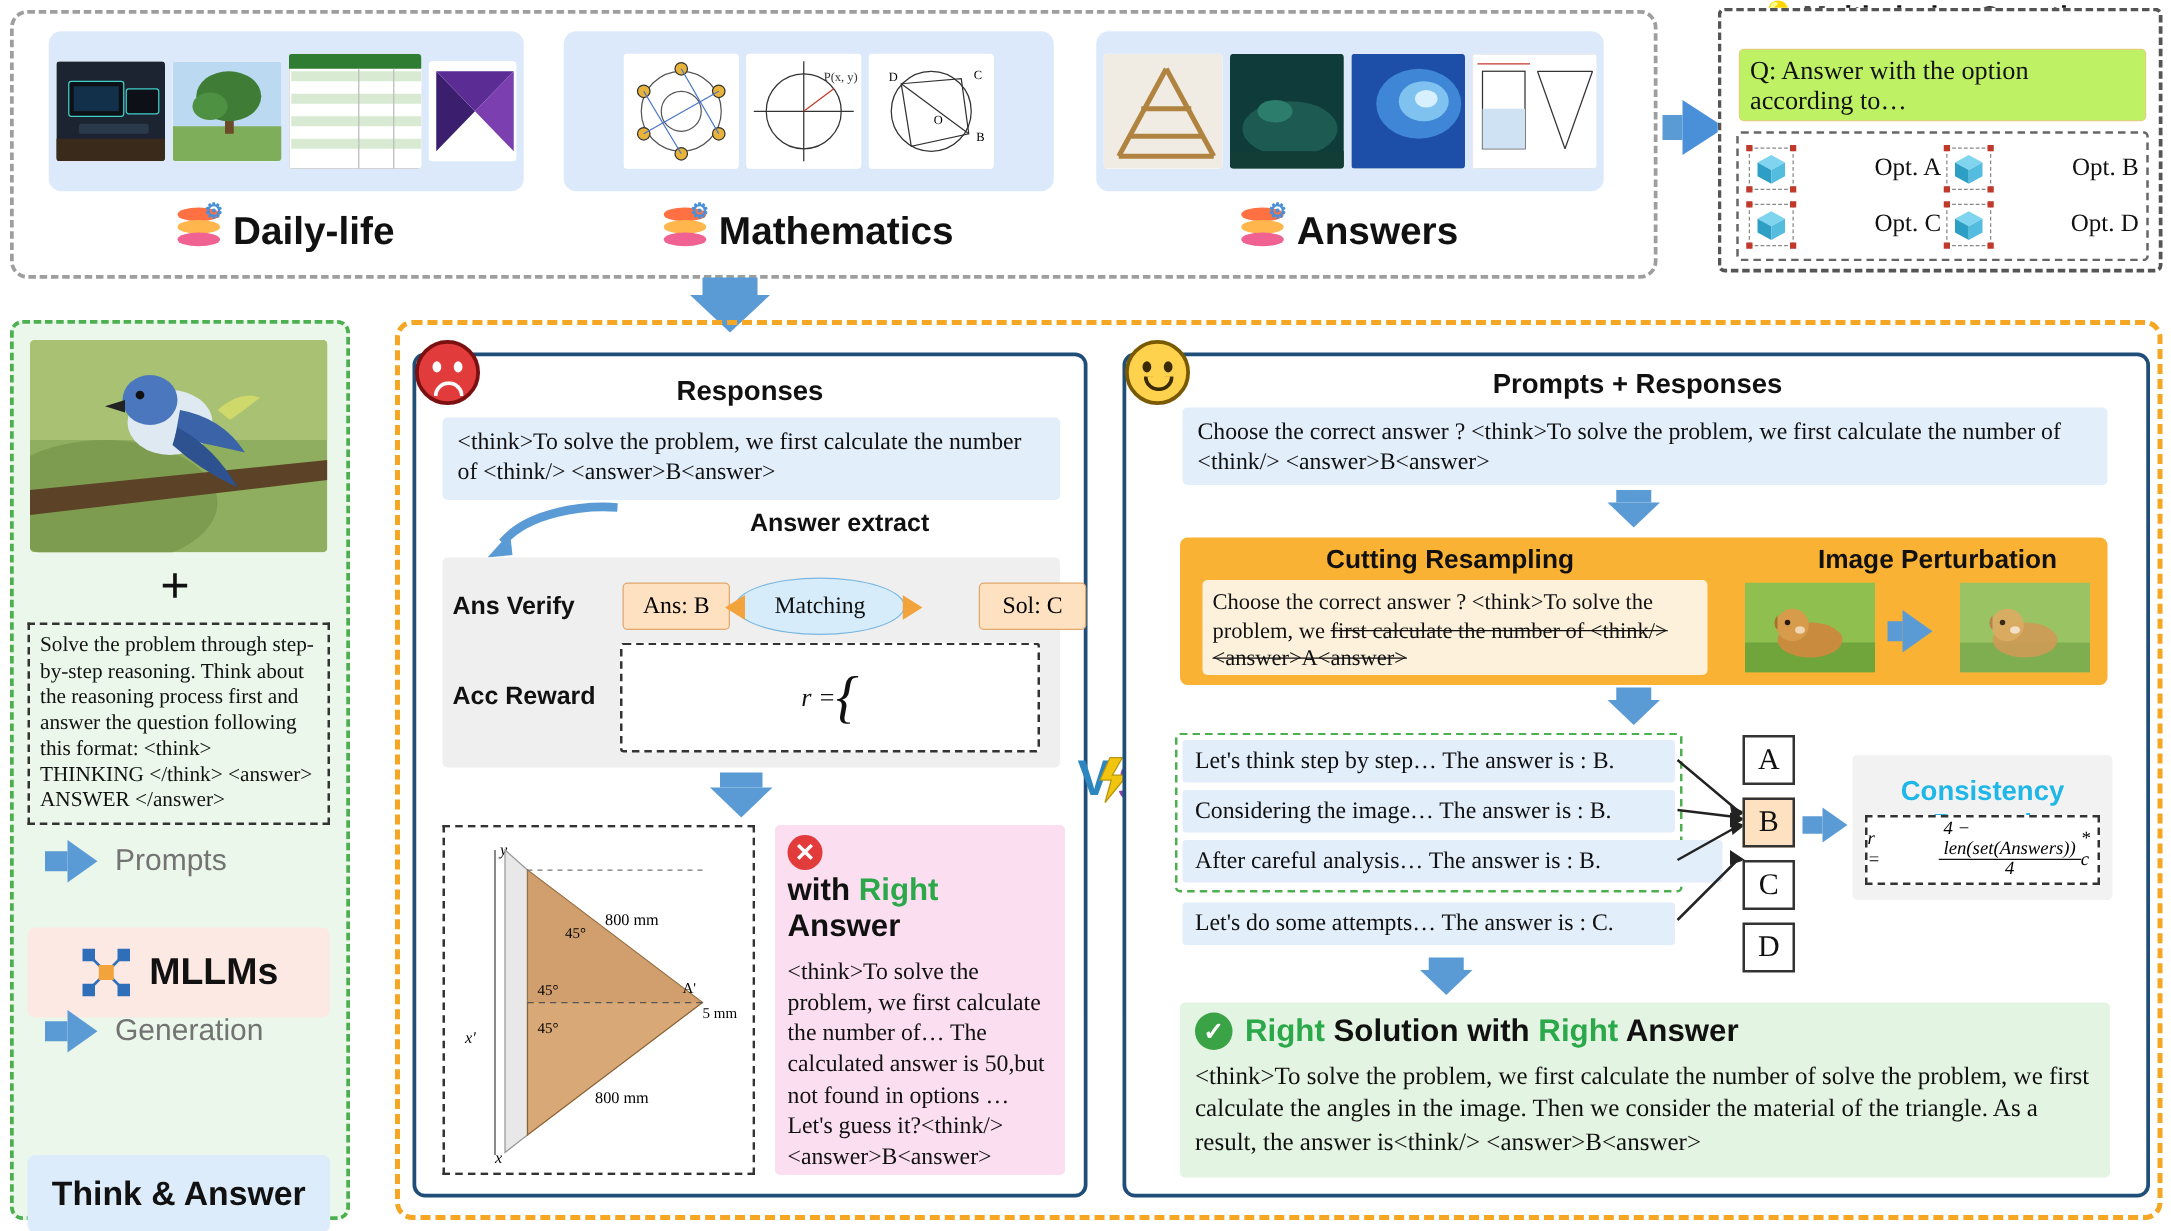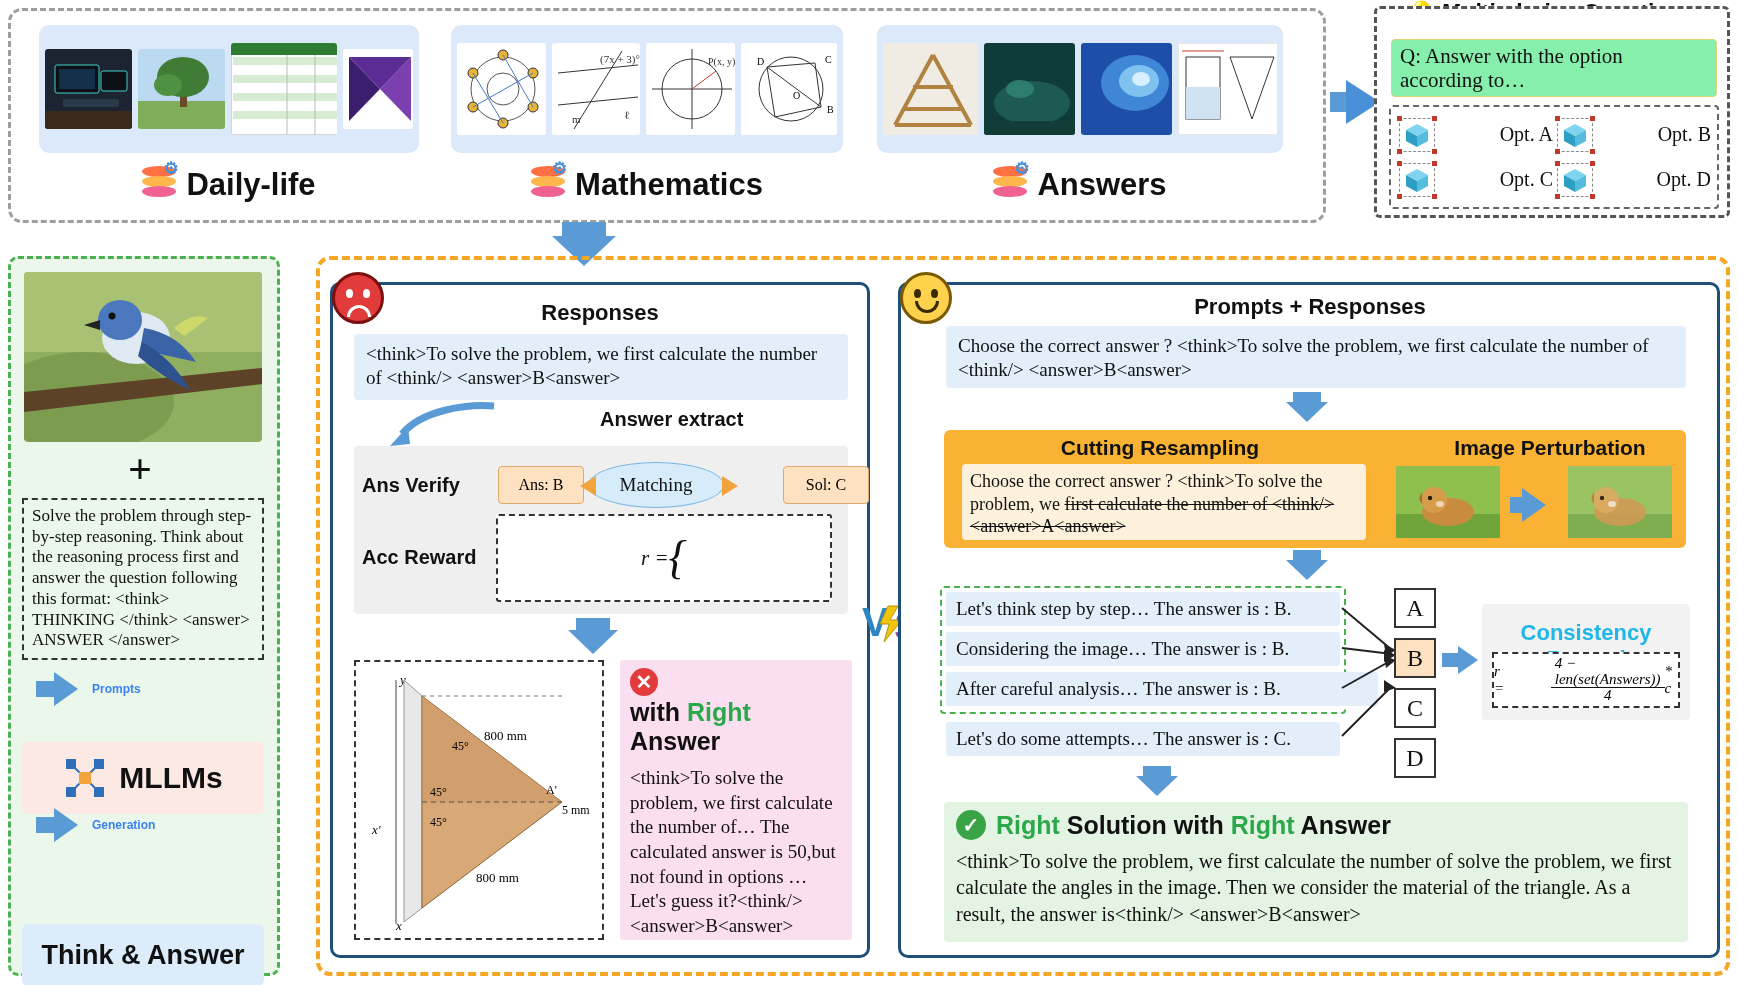--- a/index.html
+++ b/index.html
@@ -41,21 +41,21 @@
     left: 1374px; top: 6px; width: 356px; height: 212px;
     border: 3px dashed #555; border-radius: 6px; background: #fff;
   }
   #mc-title {
     position:absolute; left: 1374px; top: -2px; width: 356px; height: 30px;
     font-family:"Liberation Sans", sans-serif; font-weight:bold; font-size:23px; color:#111;
     display:flex; align-items:center; justify-content:center; gap:6px;
   }
   .mc-q {
     position:absolute; left:14px; top:30px; width:326px; height:58px;
-    background:#86efac; border:1px solid #e0d27a; border-radius:4px;
+    background:#bef264; border:1px solid #e0d27a; border-radius:4px;
     font-size:21px; color:#111; padding:4px 8px; line-height:1.15;
   }
   .mc-opts { position:absolute; left:12px; top:96px; width:330px; height:104px;
     border:2px dashed #666; border-radius:4px; display:grid; grid-template-columns:1fr 1fr; grid-template-rows:1fr 1fr; gap:2px; padding:6px; }
   .mc-opt { display:flex; align-items:center; gap:18px; font-size:20px; color:#111;justify-content:space-between; }
   .cube-box { width:40px; height:38px; position:relative; }
   .handle { position:absolute; width:5px; height:5px; background:#c0392b; }
   .handle.tl{left:0;top:0} .handle.tr{right:0;top:0} .handle.bl{left:0;bottom:0} .handle.br{right:0;bottom:0}
   .cube-outline { position:absolute; left:2px; top:2px; right:2px; bottom:2px; border:1px dashed #888; }
 
@@ -83,21 +83,21 @@
   #mllm-box {
     left: 22px; top: 742px; width: 242px; height: 72px;
     background:#fde9e4; border-radius:6px; display:flex; align-items:center; justify-content:center; gap:12px;
     font-family:"Liberation Sans", sans-serif; font-weight:bold; font-size:30px; color:#111;
   }
   #think-answer-box {
     left: 22px; top: 876px; width: 242px; height: 62px;
     background:#dcecfb; border-radius:6px; display:flex; align-items:center; justify-content:center;
     font-family:"Liberation Sans", sans-serif; font-weight:bold; font-size:27px; color:#111;margin-top:48px;
   }
-  .small-arrow-lbl { font-family:"Liberation Sans", sans-serif; font-weight:bold; font-size:12px; color:#3b82f6; }
+  .small-arrow-lbl { font-family:"Liberation Sans", sans-serif; font-weight:normal; font-size:24px; color:#737373; }
 
   
   #orange-frame {
     left: 316px; top: 256px; width: 1414px; height: 720px;
     border: 4px dashed #f5a623; border-radius: 14px; background: transparent;
   }
 
   
   #sad-panel {
     left: 330px; top: 282px; width: 540px; height: 676px;
@@ -117,21 +117,21 @@
   .mouth-sad { position:absolute; left:12px; top:30px; width:24px; height:12px; border:3px solid #fff; border-top:none; border-radius:0 0 24px 24px; transform:rotate(180deg); }
   .mouth-happy { position:absolute; left:12px; top:26px; width:24px; height:12px; border:3px solid #3a2a00; border-top:none; border-radius:0 0 24px 24px; }
 
   .panel-title { font-family:"Liberation Sans", sans-serif; font-weight:bold; font-size:22px; color:#111; text-align:center; }
 
   .resp-box {
     background:#e3eefb; border-radius:4px; padding:8px 12px; font-size:19px; color:#111; line-height:1.25;
   }
   .gray-box { background:#efefef; border-radius:4px; }
 
-  .tag-box { border-radius:4px; display:flex; align-items:center; justify-content:center; font-size:16px; }
+  .tag-box { border-radius:4px; display:flex; align-items:center; justify-content:center; font-size:19px; }
   .tag-ans { background:#fde1c0; border:1px solid #e0a86a; }
   .tag-sol { background:#fde1c0; border:1px solid #e0a86a; }
   .matching-ellipse {
     background:#d6ecfb; border:1px solid #7ab6e0; border-radius:50%;
     display:flex; align-items:center; justify-content:center; font-size:19px; color:#111;
   }
   .lbl-bold { font-family:"Liberation Sans", sans-serif; font-weight:bold; font-size:20px; color:#111; }
 
   #reward-formula {
     border:2px dashed #333; background:#fff; border-radius:3px;
@@ -265,31 +265,20 @@
             <g stroke="#4a76c9">
               <line x1="46" y1="12" x2="76" y2="64"></line>
               <line x1="76" y1="30" x2="16" y2="64"></line>
               <line x1="16" y1="30" x2="46" y2="80"></line>
             </g>
           </svg>
       </div>
       <div class="thumb" style="width:92px;height:92px;">
         <svg width="92" height="92" viewBox="0 0 92 92">
             <rect width="92" height="92" fill="#fff"></rect>
-            <line x1="6" y1="30" x2="86" y2="22" stroke="#333"></line>
-            <line x1="6" y1="62" x2="86" y2="54" stroke="#333"></line>
-            <line x1="22" y1="86" x2="70" y2="8" stroke="#333"></line>
-            <text x="48" y="20" font-size="11" fill="#333" font-family="serif">(7x + 3)°</text>
-            <text x="20" y="80" font-size="11" fill="#333" font-family="serif">m</text>
-            <text x="72" y="76" font-size="11" fill="#333" font-family="serif">ℓ</text>
-          </svg>
-      </div>
-      <div class="thumb" style="width:92px;height:92px;">
-        <svg width="92" height="92" viewBox="0 0 92 92">
-            <rect width="92" height="92" fill="#fff"></rect>
             <line x1="6" y1="46" x2="86" y2="46" stroke="#333"></line>
             <line x1="46" y1="6" x2="46" y2="86" stroke="#333"></line>
             <circle cx="46" cy="46" r="30" fill="none" stroke="#333"></circle>
             <line x1="46" y1="46" x2="70" y2="28" stroke="#c0392b"></line>
             <text x="62" y="22" font-size="10" fill="#333" font-family="serif">P(x, y)</text>
           </svg>
       </div>
       <div class="thumb" style="width:100px;height:92px;">
         <svg width="100" height="92" viewBox="0 0 100 92">
             <rect width="100" height="92" fill="#fff"></rect>

